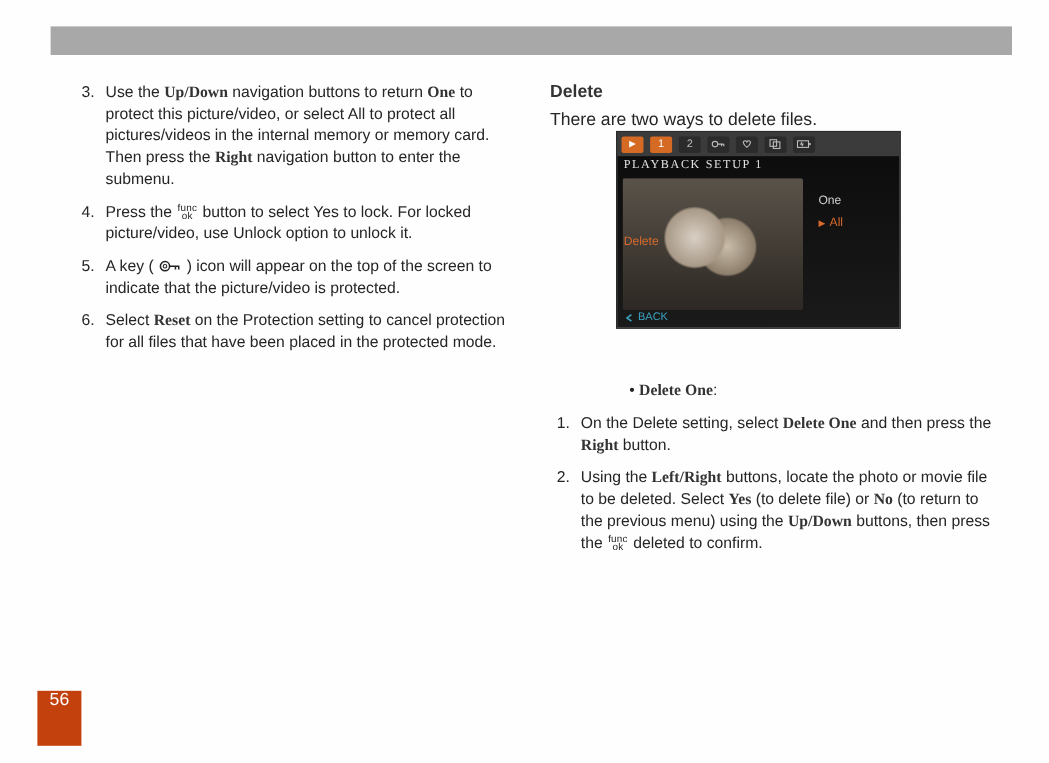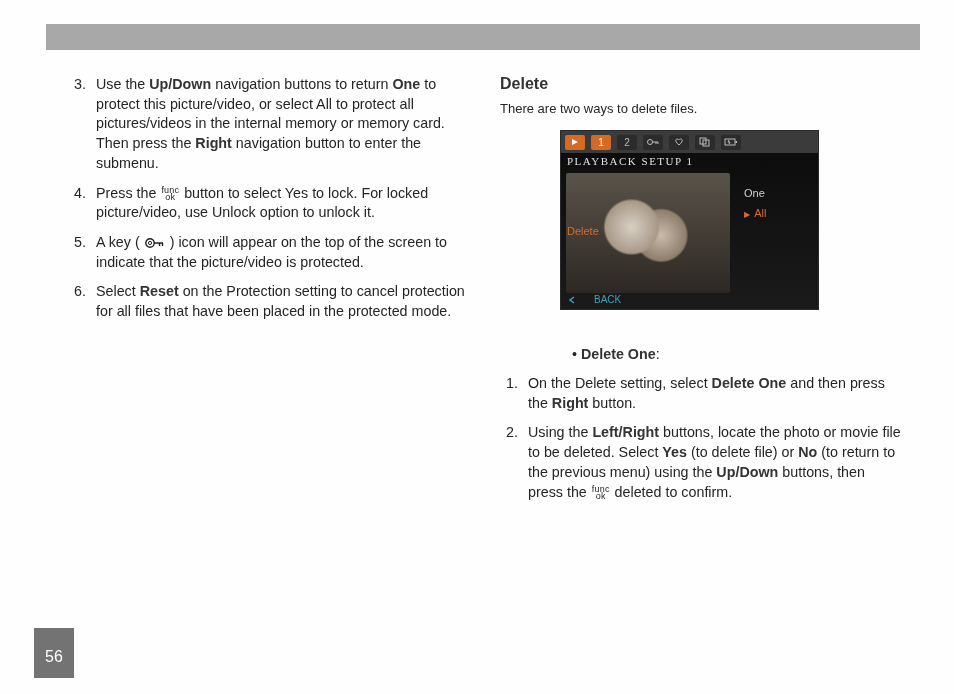--- a/index.html
+++ b/index.html
@@ -49,30 +49,30 @@
   .list-num {
     min-width: 18px;
     text-align: right;
   }
   .list-body {
     flex: 1;
   }
   .bold {
     font-weight: 700;
     color: #333;
+    font-family: Liberation Serif, serif;
   }
   .heading {
     font-size: 16px;
     font-weight: 700;
     color: #333;
     margin-bottom: 8px;
   }
   .intro {
-    font-size: 13px;
-    margin-bottom: 14px;
+    font-size: 16px;
   }
   .func-btn {
     display: inline-flex;
     flex-direction: column;
     align-items: center;
     line-height: 0.75;
     font-size: 9px;
     vertical-align: middle;
     padding: 0 1px;
     text-align: center;
@@ -169,37 +169,36 @@
   }
   .cs-back {
     position: absolute;
     left: 6px;
     bottom: 4px;
     font-family: Verdana, sans-serif;
     font-size: 10px;
     color: #3ba3c2;
     display: flex;
     align-items: center;
-    gap: 17px;
+    gap: 3px;
   }
   .bullet-row {
-    margin-top: 36px;
+    margin-top: 48px;
     margin-left: 72px;
     font-size: 14.3px;
     margin-bottom: 12px;
   }
   .page-tab {
     position: absolute;
     left: 34px;
     bottom: 16px;
     width: 40px;
     height: 50px;
-    background: #737373;
-    display: flex;
-    align-items: flex-end;
+    background: #c2410c;
+    display: flex;
     justify-content: center;
     padding-bottom: 12px;
   }
   .page-num {
     font-size: 16px;
     color: #fff;
   }
 </style>
 </head>
 <body>

